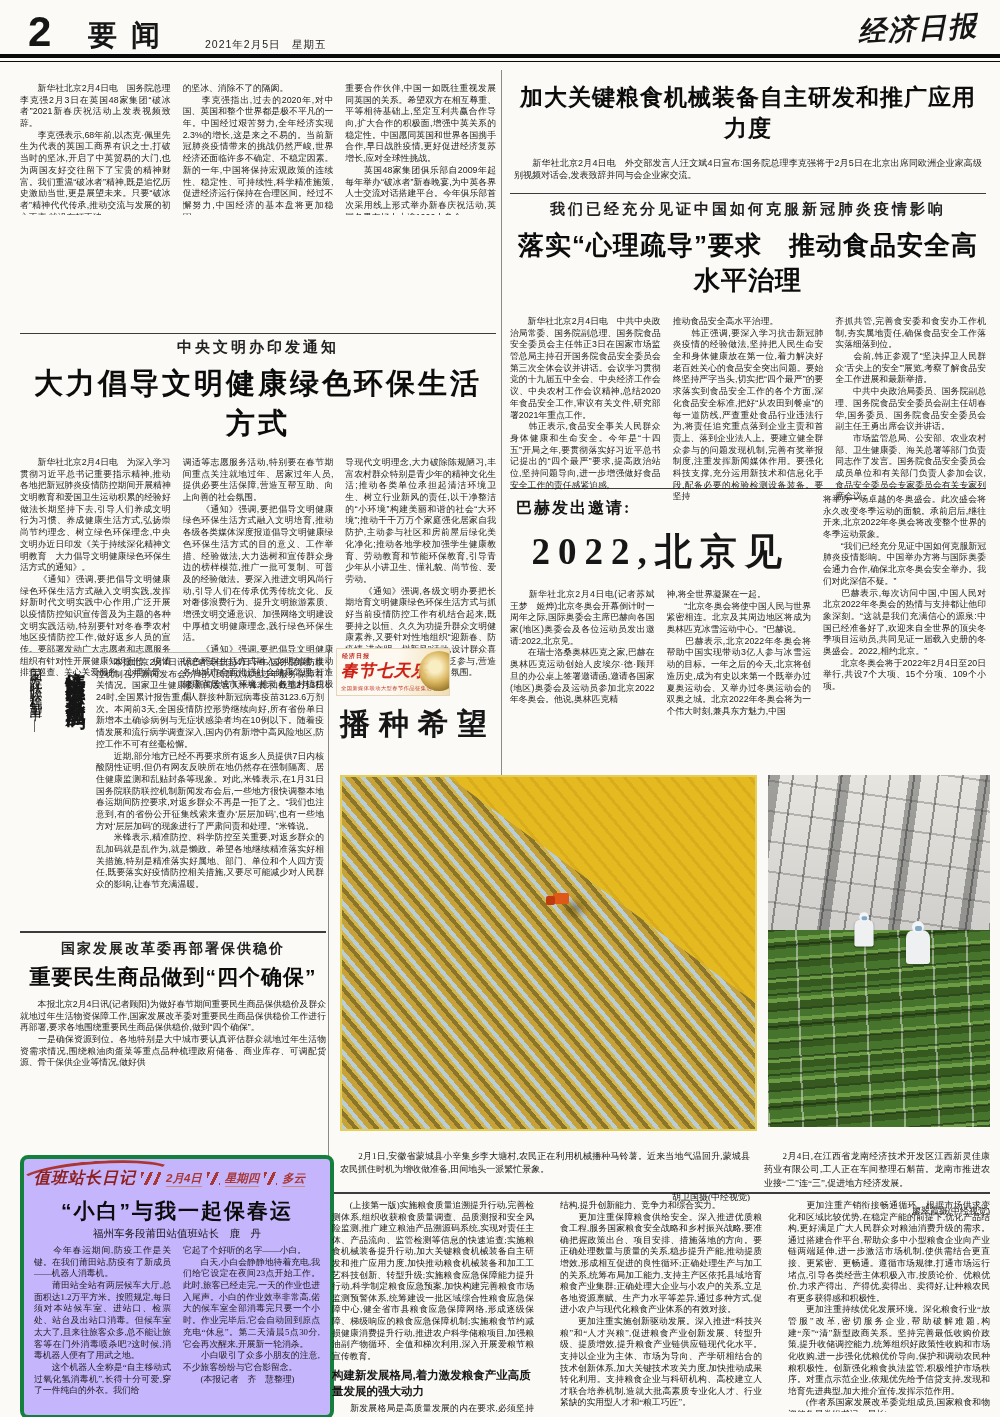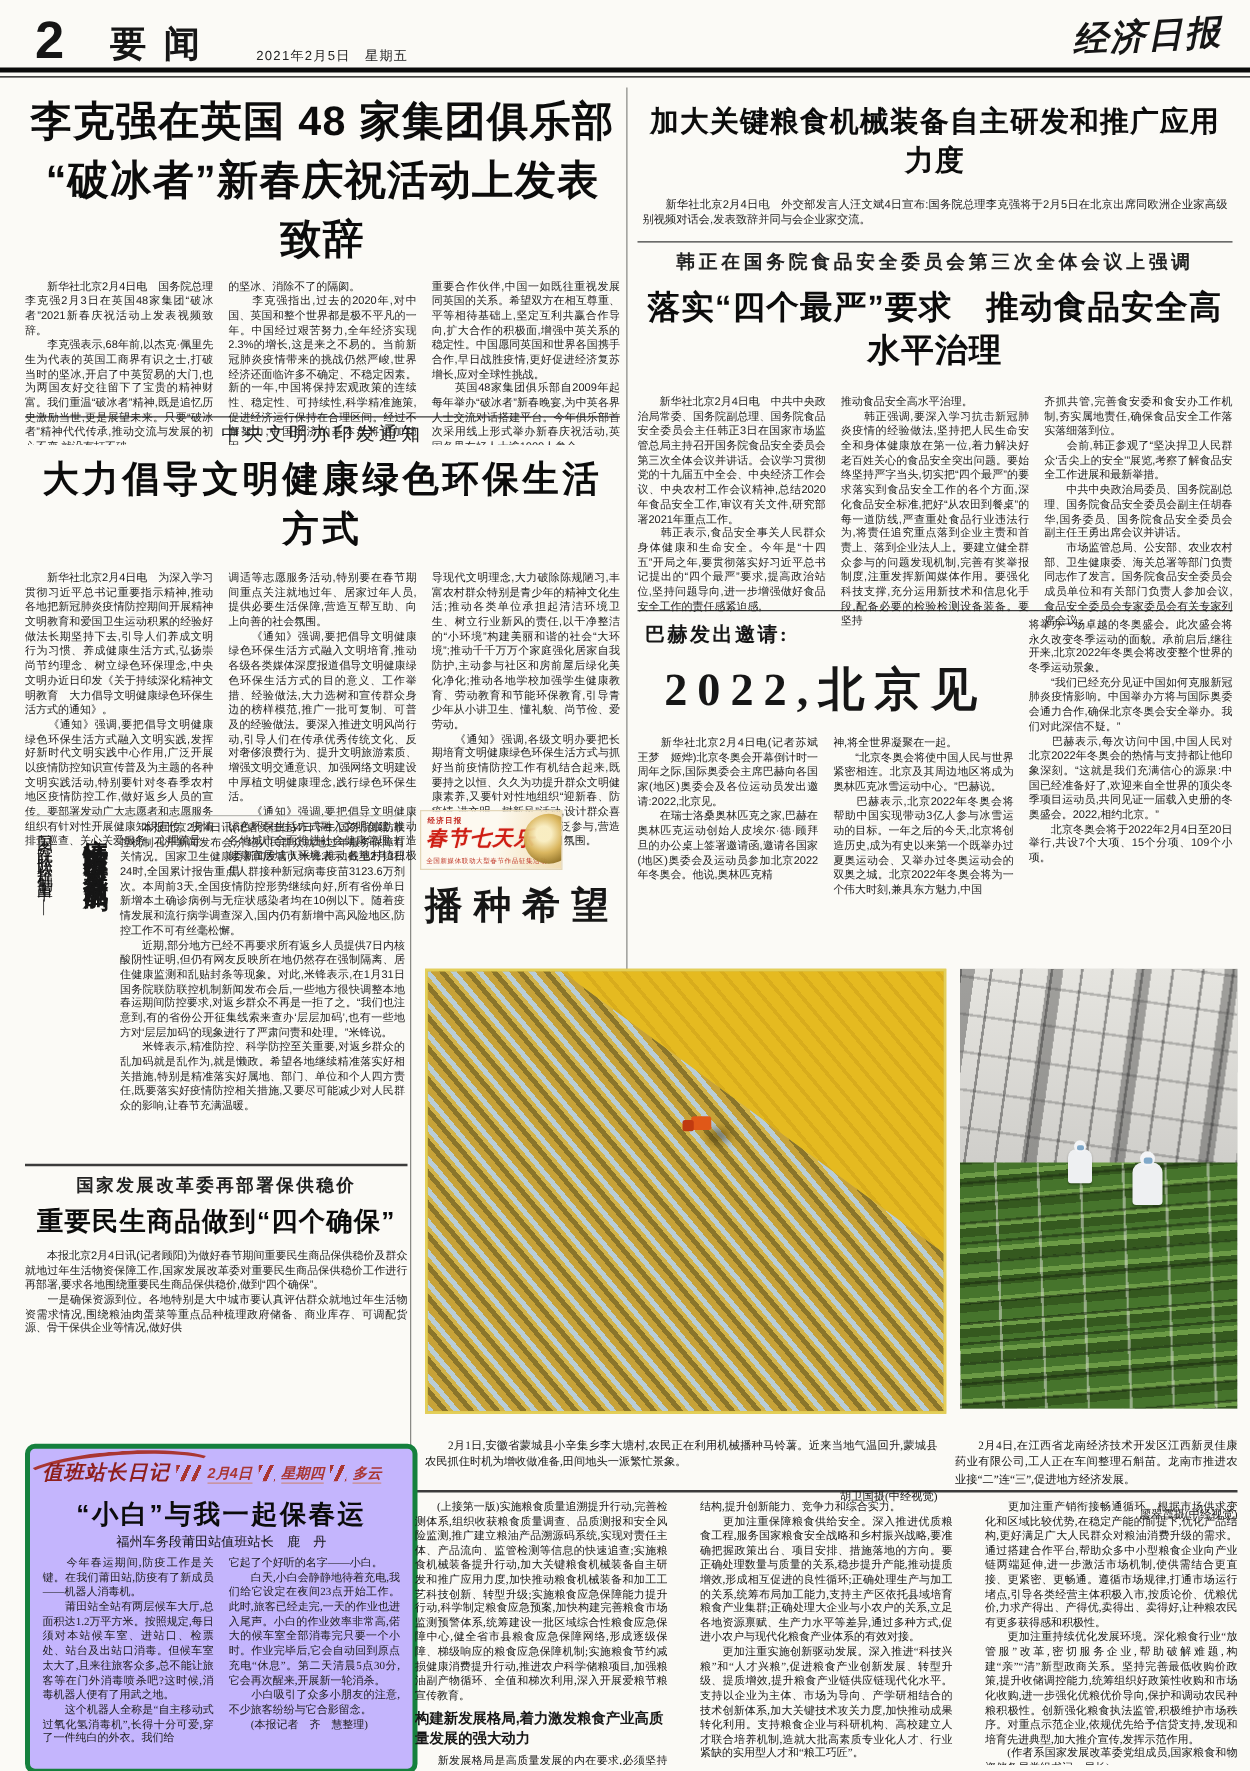--- a/index.html
+++ b/index.html
@@ -30,21 +30,21 @@
   #art-eu{left:510px;top:82px;width:476px;}
   #eu-headline{font-size:23px;letter-spacing:1px;}
   #eu-body{margin:14px 4px 0 4px;height:40px;font-size:9px;}
   
   #art-hz{left:510px;top:200px;width:476px;}
   #hz-kicker{font-size:15px;font-weight:600;}
   #hz-headline{font-size:26px;margin-top:9px;letter-spacing:1px;}
   #hz-body{margin-top:18px;height:206px;}
   
   #art-wm{left:20px;top:338px;width:476px;}
-  #wm-kicker{font-size:15px;font-weight:400;}
+  #wm-kicker{font-size:15px;font-weight:700;}
   #wm-headline{font-family:"Liberation Serif","DejaVu Serif",serif;font-size:29px;letter-spacing:3px;margin-top:7px;}
   #wm-body{margin-top:13px;height:246px;}
   
   #art-bj{left:510px;top:494px;width:476px;height:284px;display:flex;gap:12px;justify-content:space-between;}
   #bj-left{width:301px;}
   #bj-kicker{font-size:16px;letter-spacing:2px;font-weight:600;margin:4px 0 0 6px;}
   #bj-headline{font-family:"Liberation Serif","DejaVu Serif",serif;font-size:37px;font-weight:900;text-align:center;letter-spacing:8px;margin-top:8px;}
   #bj-cols{margin-top:12px;height:186px;}
   #bj-col3{flex:1;height:280px;}
   
@@ -127,43 +127,39 @@
 
   <div class="vline" style="left:501px;top:70px;height:706px;"></div>
   <div class="vline" style="left:328px;top:650px;height:760px;"></div>
   <div class="hline" style="left:20px;top:333px;width:476px;"></div>
   <div class="hline" style="left:510px;top:193px;width:476px;"></div>
   <div class="hline" style="left:510px;top:488px;width:476px;"></div>
   <div class="hline" style="left:20px;top:931px;width:306px;height:2px;"></div>
   <div class="hline" style="left:330px;top:1192px;width:660px;height:2px;"></div>
 
   <section class="abs" id="art-uk">
-    <h1 class="hl" id="uk-headline">
-      <span>李克强在英国 48 家集团俱乐部</span><br>
-      <span>“破冰者”新春庆祝活动上发表致辞</span>
-    </h1>
     <div class="cols" id="uk-body">
       <div class="body-text">　　新华社北京2月4日电　国务院总理李克强2月3日在英国48家集团“破冰者”2021新春庆祝活动上发表视频致辞。
 　　李克强表示,68年前,以杰克·佩里先生为代表的英国工商界有识之士,打破当时的坚冰,开启了中英贸易的大门,也为两国友好交往留下了宝贵的精神财富。我们重温“破冰者”精神,既是追忆历史激励当世,更是展望未来。只要“破冰者”精神代代传承,推动交流与发展的初心不变,就没有打不破</div>
       <div class="body-text">的坚冰、消除不了的隔阂。
 　　李克强指出,过去的2020年,对中国、英国和整个世界都是极不平凡的一年。中国经过艰苦努力,全年经济实现2.3%的增长,这是来之不易的。当前新冠肺炎疫情带来的挑战仍然严峻,世界经济还面临许多不确定、不稳定因素。新的一年,中国将保持宏观政策的连续性、稳定性、可持续性,科学精准施策,促进经济运行保持在合理区间。经过不懈努力,中国经济的基本盘将更加稳固。
 　　李克强表示,英国是中国在欧洲的</div>
       <div class="body-text">重要合作伙伴,中国一如既往重视发展同英国的关系。希望双方在相互尊重、平等相待基础上,坚定互利共赢合作导向,扩大合作的积极面,增强中英关系的稳定性。中国愿同英国和世界各国携手合作,早日战胜疫情,更好促进经济复苏增长,应对全球性挑战。
 　　英国48家集团俱乐部自2009年起每年举办“破冰者”新春晚宴,为中英各界人士交流对话搭建平台。今年俱乐部首次采用线上形式举办新春庆祝活动,英国各界友好人士逾1000人参会。</div>
     </div>
   </section>
 
   <section class="abs" id="art-eu">
     <h2 class="hl" id="eu-headline">加大关键粮食机械装备自主研发和推广应用力度</h2>
     <div class="body-text" id="eu-body">　　新华社北京2月4日电　外交部发言人汪文斌4日宣布:国务院总理李克强将于2月5日在北京出席同欧洲企业家高级别视频对话会,发表致辞并同与会企业家交流。</div>
   </section>
 
   <section class="abs" id="art-hz">
-    <div class="kicker" id="hz-kicker">韩正在国务院食品安全委员会第三次全体会议上强调</div>
-    <h2 class="hl" id="hz-headline">落实“四个最严”要求　推动食品安全高水平治理</h2>
+    <div class="kicker" id="hz-kicker">我们已经充分见证中国如何克服新冠肺炎疫情影响</div>
+    <h2 class="hl" id="hz-headline">落实“心理疏导”要求　推动食品安全高水平治理</h2>
     <div class="cols" id="hz-body">
       <div class="body-text">　　新华社北京2月4日电　中共中央政治局常委、国务院副总理、国务院食品安全委员会主任韩正3日在国家市场监管总局主持召开国务院食品安全委员会第三次全体会议并讲话。会议学习贯彻党的十九届五中全会、中央经济工作会议、中央农村工作会议精神,总结2020年食品安全工作,审议有关文件,研究部署2021年重点工作。
 　　韩正表示,食品安全事关人民群众身体健康和生命安全。今年是“十四五”开局之年,要贯彻落实好习近平总书记提出的“四个最严”要求,提高政治站位,坚持问题导向,进一步增强做好食品安全工作的责任感紧迫感,</div>
       <div class="body-text">推动食品安全高水平治理。
 　　韩正强调,要深入学习抗击新冠肺炎疫情的经验做法,坚持把人民生命安全和身体健康放在第一位,着力解决好老百姓关心的食品安全突出问题。要始终坚持严字当头,切实把“四个最严”的要求落实到食品安全工作的各个方面,深化食品安全标准,把好“从农田到餐桌”的每一道防线,严查重处食品行业违法行为,将责任追究重点落到企业主责和首责上、落到企业法人上。要建立健全群众参与的问题发现机制,完善有奖举报制度,注重发挥新闻媒体作用。要强化科技支撑,充分运用新技术和信息化手段,配备必要的检验检测设备装备。要坚持</div>
       <div class="body-text">齐抓共管,完善食安委和食安办工作机制,夯实属地责任,确保食品安全工作落实落细落到位。
 　　会前,韩正参观了“坚决捍卫人民群众‘舌尖上的安全’”展览,考察了解食品安全工作进展和最新举措。
 　　中共中央政治局委员、国务院副总理、国务院食品安全委员会副主任胡春华,国务委员、国务院食品安全委员会副主任王勇出席会议并讲话。
 　　市场监管总局、公安部、农业农村部、卫生健康委、海关总署等部门负责同志作了发言。国务院食品安全委员会成员单位和有关部门负责人参加会议,食品安全委员会专家委员会有关专家列席会议。</div>
     </div>

